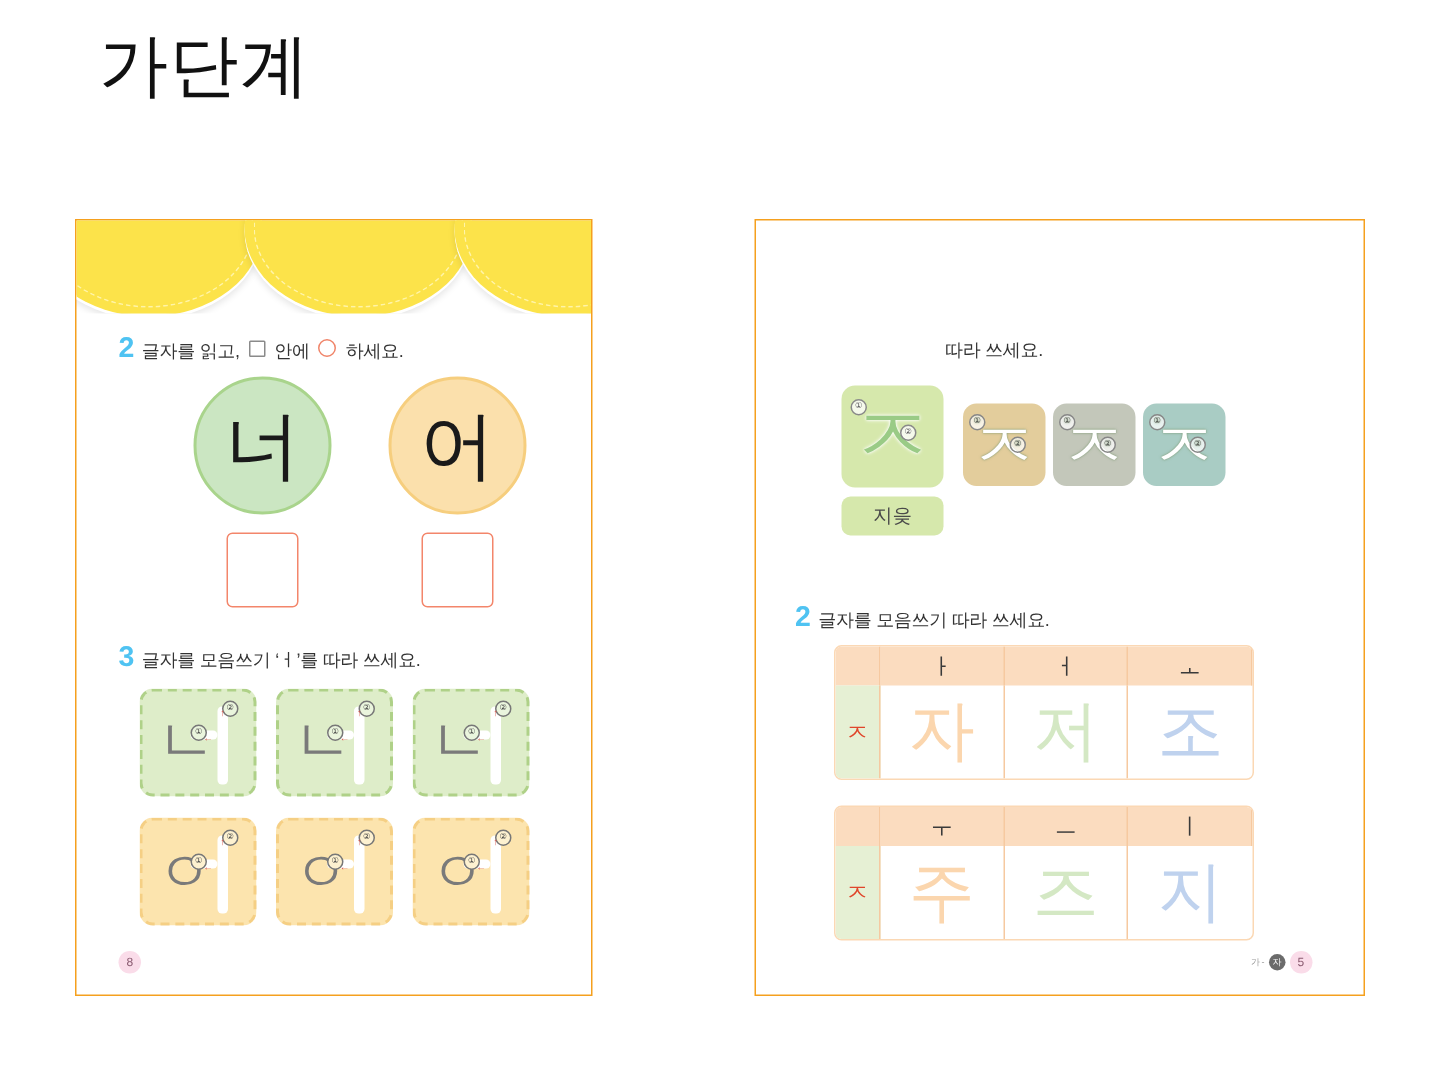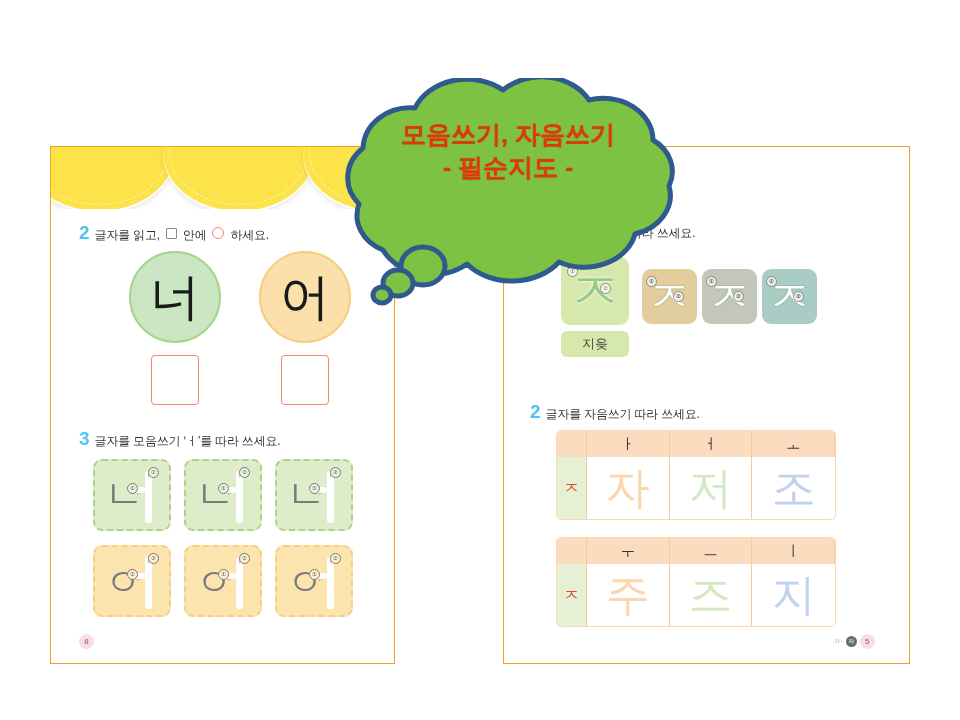--- a/index.html
+++ b/index.html
@@ -125,20 +125,21 @@
     position:absolute;left:0;right:0;top:40px;text-align:center;
     color:#D93B0B;font-size:25px;font-weight:bold;line-height:1.32;
     text-shadow:0 0 1px #D93B0B;
   }
 </style>
 </head>
 <body>
 
 <div class="slide">
 
+  <div class="slide-title">가단계</div>
 
   <div class="page page-left">
 
     <div class="scallop">
       <div class="sc s1">
           <i></i>
         </div>
       <div class="sc s2">
           <i></i>
         </div>
@@ -253,21 +254,21 @@
     </div>
     <div class="ctile ctile-4">
       <span>ㅈ</span>
       <span class="o1" style="left:4px;top:7px;">①</span>
       <span class="o2" style="left:31px;top:22px;">②</span>
     </div>
     <div class="clabel">지읒</div>
 
     <div class="instr" style="left:26px;top:255px;">
       <span class="num">2</span>
-      <span class="txt">글자를 자음쓰기 따라 쓰세요.</span>
+      <span class="txt">글자를 모음쓰기 따라 쓰세요.</span>
     </div>
 
     <div class="tbl" style="left:52px;top:283px;width:278px;">
       <div class="hd corner"></div>
       <div class="hd">ㅏ</div>
       <div class="hd">ㅓ</div>
       <div class="hd">ㅗ</div>
       <div class="lead">ㅈ</div>
       <div class="cell c-orange">자</div>
       <div class="cell c-green">저</div>
@@ -285,39 +286,14 @@
       <div class="cell c-blue">지</div>
     </div>
 
     <div class="pgfoot" style="left:330px;top:487px;">
       <span class="ft">가 - </span>
       <span class="dk">자</span>
       <span class="pgnum" style="position:relative;left:0;top:0;">5</span>
     </div>
   </div>
 
-  <div class="cloud-wrap">
-    <svg width="530" height="235" viewBox="0 0 530 235">
-      <g fill="#7DC242" stroke="#2E5A8E" stroke-width="5" stroke-linejoin="round">
-        <path d="M120 70
-                 a47 42 0 0 1 52-40
-                 a56 46 0 0 1 88-18
-                 a54 44 0 0 1 86 10
-                 a50 42 0 0 1 64 40
-                 a44 38 0 0 1 16 46
-                 a48 40 0 0 1 -34 48
-                 a52 42 0 0 1 -76 28
-                 a58 46 0 0 1 -92 2
-                 a54 44 0 0 1 -84 -14
-                 a44 38 0 0 1 -24 -46
-                 a46 40 0 0 1 4 -56 z"></path>
-        <ellipse cx="180" cy="188" rx="22" ry="19"></ellipse>
-        <ellipse cx="155" cy="205" rx="15" ry="13"></ellipse>
-        <ellipse cx="139" cy="217" rx="9" ry="8"></ellipse>
-      </g>
-    </svg>
-    <div class="cloud-text">
-      <div>모음쓰기, 자음쓰기</div>
-      <div>- 필순지도 -</div>
-    </div>
-  </div>
 
 </div>
 
 </body></html>

